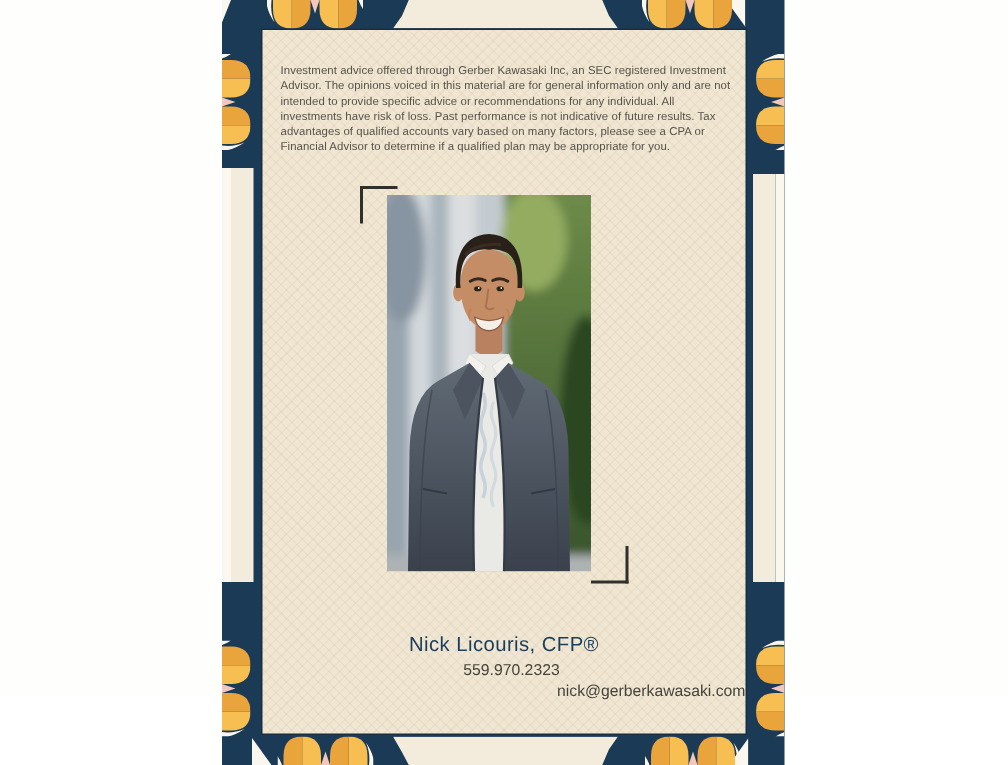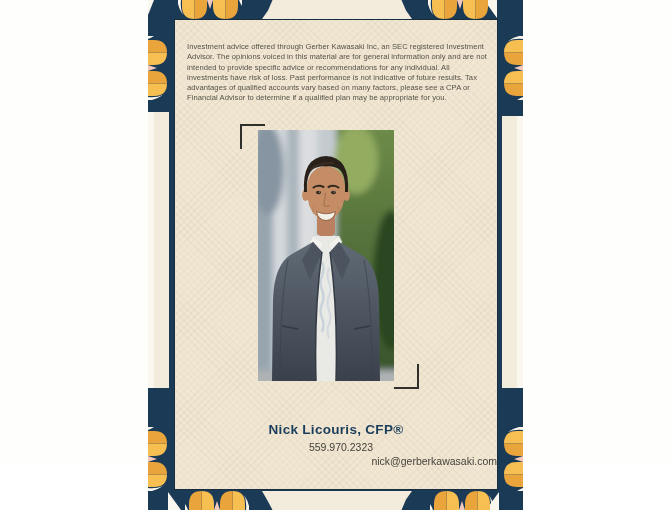--- a/index.html
+++ b/index.html
@@ -45,21 +45,21 @@
     font-size:7.6px;line-height:10.3px;color:#55524A;letter-spacing:0.05px;
   }
   
   .photo{position:absolute;left:83px;top:110px;width:136px;height:251px;overflow:hidden;}
   .photo svg{display:block;width:136px;height:251px;}
   .bracket{position:absolute;width:23px;height:23px;}
   .bracket.tl{left:65px;top:104px;border-left:2px solid #2F2F2B;border-top:2px solid #2F2F2B;}
   .bracket.br{left:219px;top:344px;border-right:2px solid #2F2F2B;border-bottom:2px solid #2F2F2B;}
   
   .contact{position:absolute;left:0;right:0;top:402px;text-align:center;}
-  .contact .name{font-size:13.5px;font-weight:bold;color:#1B3D5C;letter-spacing:0.3px;}
+  .contact .name{font-size:13.5px;font-weight:normal;color:#1B3D5C;letter-spacing:0.3px;}
   .contact .phone{margin-top:4px;font-size:10.5px;color:#45433C;padding-left:10px;}
   .contact .email{margin-top:2px;font-size:10.5px;color:#45433C;text-align:right;}
 </style>
 </head>
 <body>
 
 <svg width="0" height="0" style="position:absolute" aria-hidden="true">
   <defs>
     <g id="leafCluster">
       <path d="M0,0 L3,0 Q2,8 5,15 Q1,9 0,4 Z" fill="#FAF6EC"></path>

